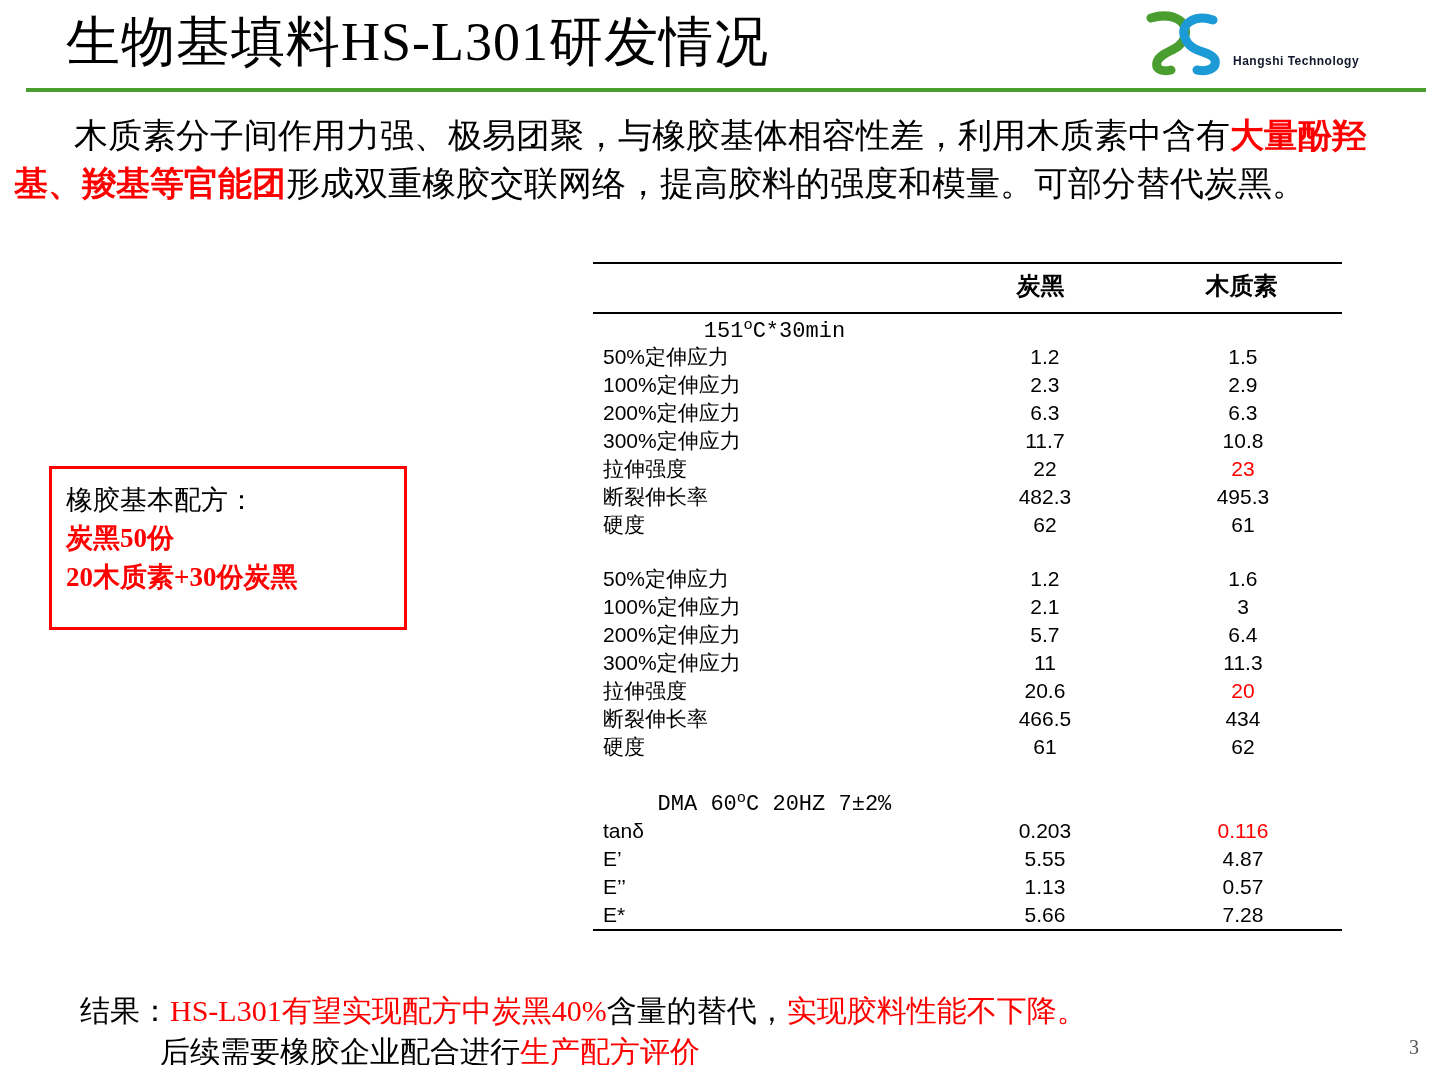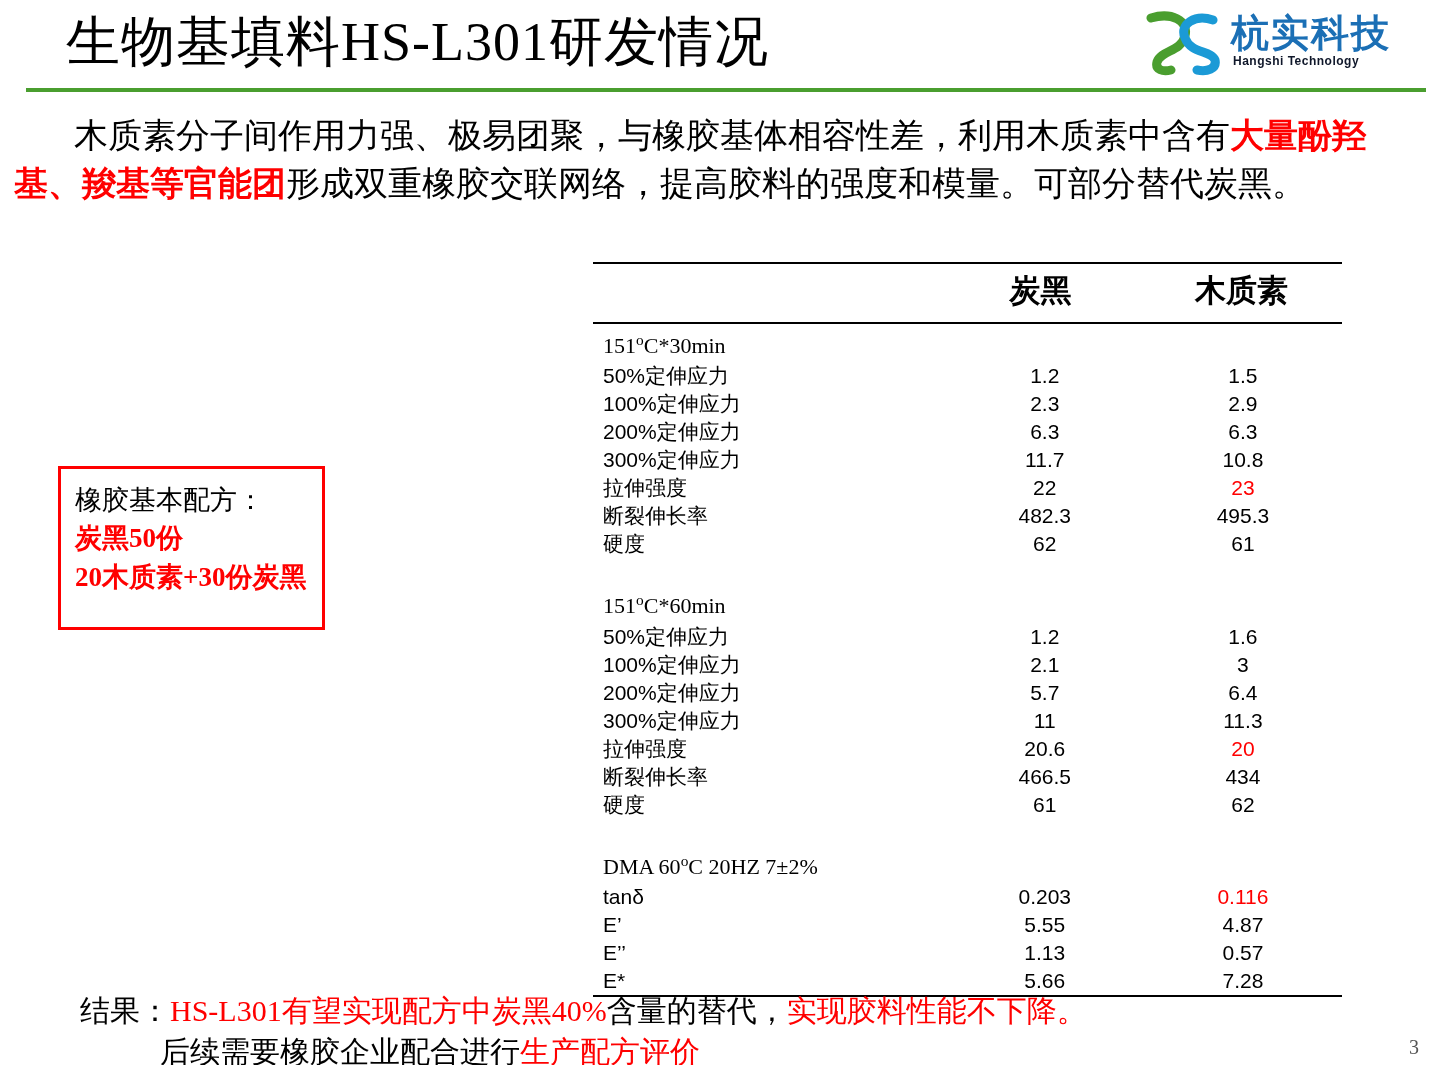--- a/index.html
+++ b/index.html
@@ -88,23 +88,23 @@
     font-size: 34px;
     line-height: 1.42;
     color: #000000;
   }
   .para .indent { display: inline-block; width: 60px; }
   .hl { color: #ff0000; font-weight: bold; }
 
   
   .formula-box {
     position: absolute;
-    left: 58px;
+    left: 49px;
     top: 466px;
-    width: 267px;
+    width: 358px;
     height: 164px;
     border: 3px solid #ff0000;
     box-sizing: border-box;
     padding: 12px 0 0 14px;
   }
   .formula-line {
     font-family: "Liberation Serif", serif;
     font-size: 27px;
     line-height: 1.42;
     color: #000000;
@@ -128,40 +128,41 @@
     font-family: "Liberation Sans", sans-serif;
     font-size: 21px;
   }
   table.data th, table.data td {
     padding: 0;
     border: none;
   }
   .col-label { width: 347px; text-align: left; padding-left: 10px !important; }
   .col-val   { width: 201px; text-align: center; }
   .head-row th {
-    font-size: 31px;
+    font-size: 24px;
     font-weight: bold;
     padding: 6px 0 10px 0 !important;
     font-family: Liberation Mono, monospace;
   }
   .rule-top, .rule-head, .rule-bottom {
     height: 2px;
     background: #000000;
     width: 749px;
   }
   .rule-top { margin-bottom: 0; }
   tr.data-row td {
     height: 28px;
     line-height: 28px;
   }
   tr.section-row td {
     height: 28px;
-    line-height: 32px;
-    font-family: Liberation Serif, serif;
+    line-height: 23px;
+    font-family: Liberation Mono, monospace;
     font-size: 22px;
+    text-align: center;
   }
   tr.spacer-row td { height: 26px; }
   td.red { color: #ff0000; }
   .sup { font-size: 0.7em; vertical-align: super; }
 
   
   .conclusion {
     position: absolute;
     left: 40px;
     top: 975px;
@@ -187,21 +188,20 @@
 <body>
 
 <div class="header">
   <div class="header-title">生物基填料HS-L301研发情况</div>
 
   <div class="logo">
     <svg class="logo-mark" viewBox="0 0 76 66">
       <path d="M6 8 C26 2, 44 10, 40 26 C36 42, 16 40, 12 52 C10 60, 18 62, 26 60" fill="none" stroke="#4a9e2f" stroke-width="9" stroke-linecap="round"></path>
       <path d="M68 10 C50 4, 34 14, 40 28 C46 44, 66 40, 70 50 C72 59, 62 62, 52 60" fill="none" stroke="#1b9ad6" stroke-width="9" stroke-linecap="round"></path>
     </svg>
-    <div class="logo-cn">杭实科技</div>
     <div class="logo-en">Hangshi Technology</div>
   </div>
 
   <div class="header-rule"></div>
 </div>
 
 <div class="para">
   <span class="indent"></span><span>木质素分子间作用力强、极易团聚，与橡胶基体相容性差，利用木质素中含有</span><span class="hl">大量酚羟基、羧基等官能团</span><span>形成双重橡胶交联网络，提高胶料的强度和模量。可部分替代炭黑。</span>
 </div>
 
@@ -263,25 +263,20 @@
         <tr class="data-row">
           <td class="col-label">硬度</td>
           <td class="col-val">62</td>
           <td class="col-val">61</td>
         </tr>
         <tr class="spacer-row">
           <td class="col-label"></td>
           <td class="col-val"></td>
           <td class="col-val"></td>
         </tr>
-        <tr class="section-row">
-          <td class="col-label">151<span class="sup">o</span>C*60min</td>
-          <td class="col-val"></td>
-          <td class="col-val"></td>
-        </tr>
         <tr class="data-row">
           <td class="col-label">50%定伸应力</td>
           <td class="col-val">1.2</td>
           <td class="col-val">1.6</td>
         </tr>
         <tr class="data-row">
           <td class="col-label">100%定伸应力</td>
           <td class="col-val">2.1</td>
           <td class="col-val">3</td>
         </tr>

